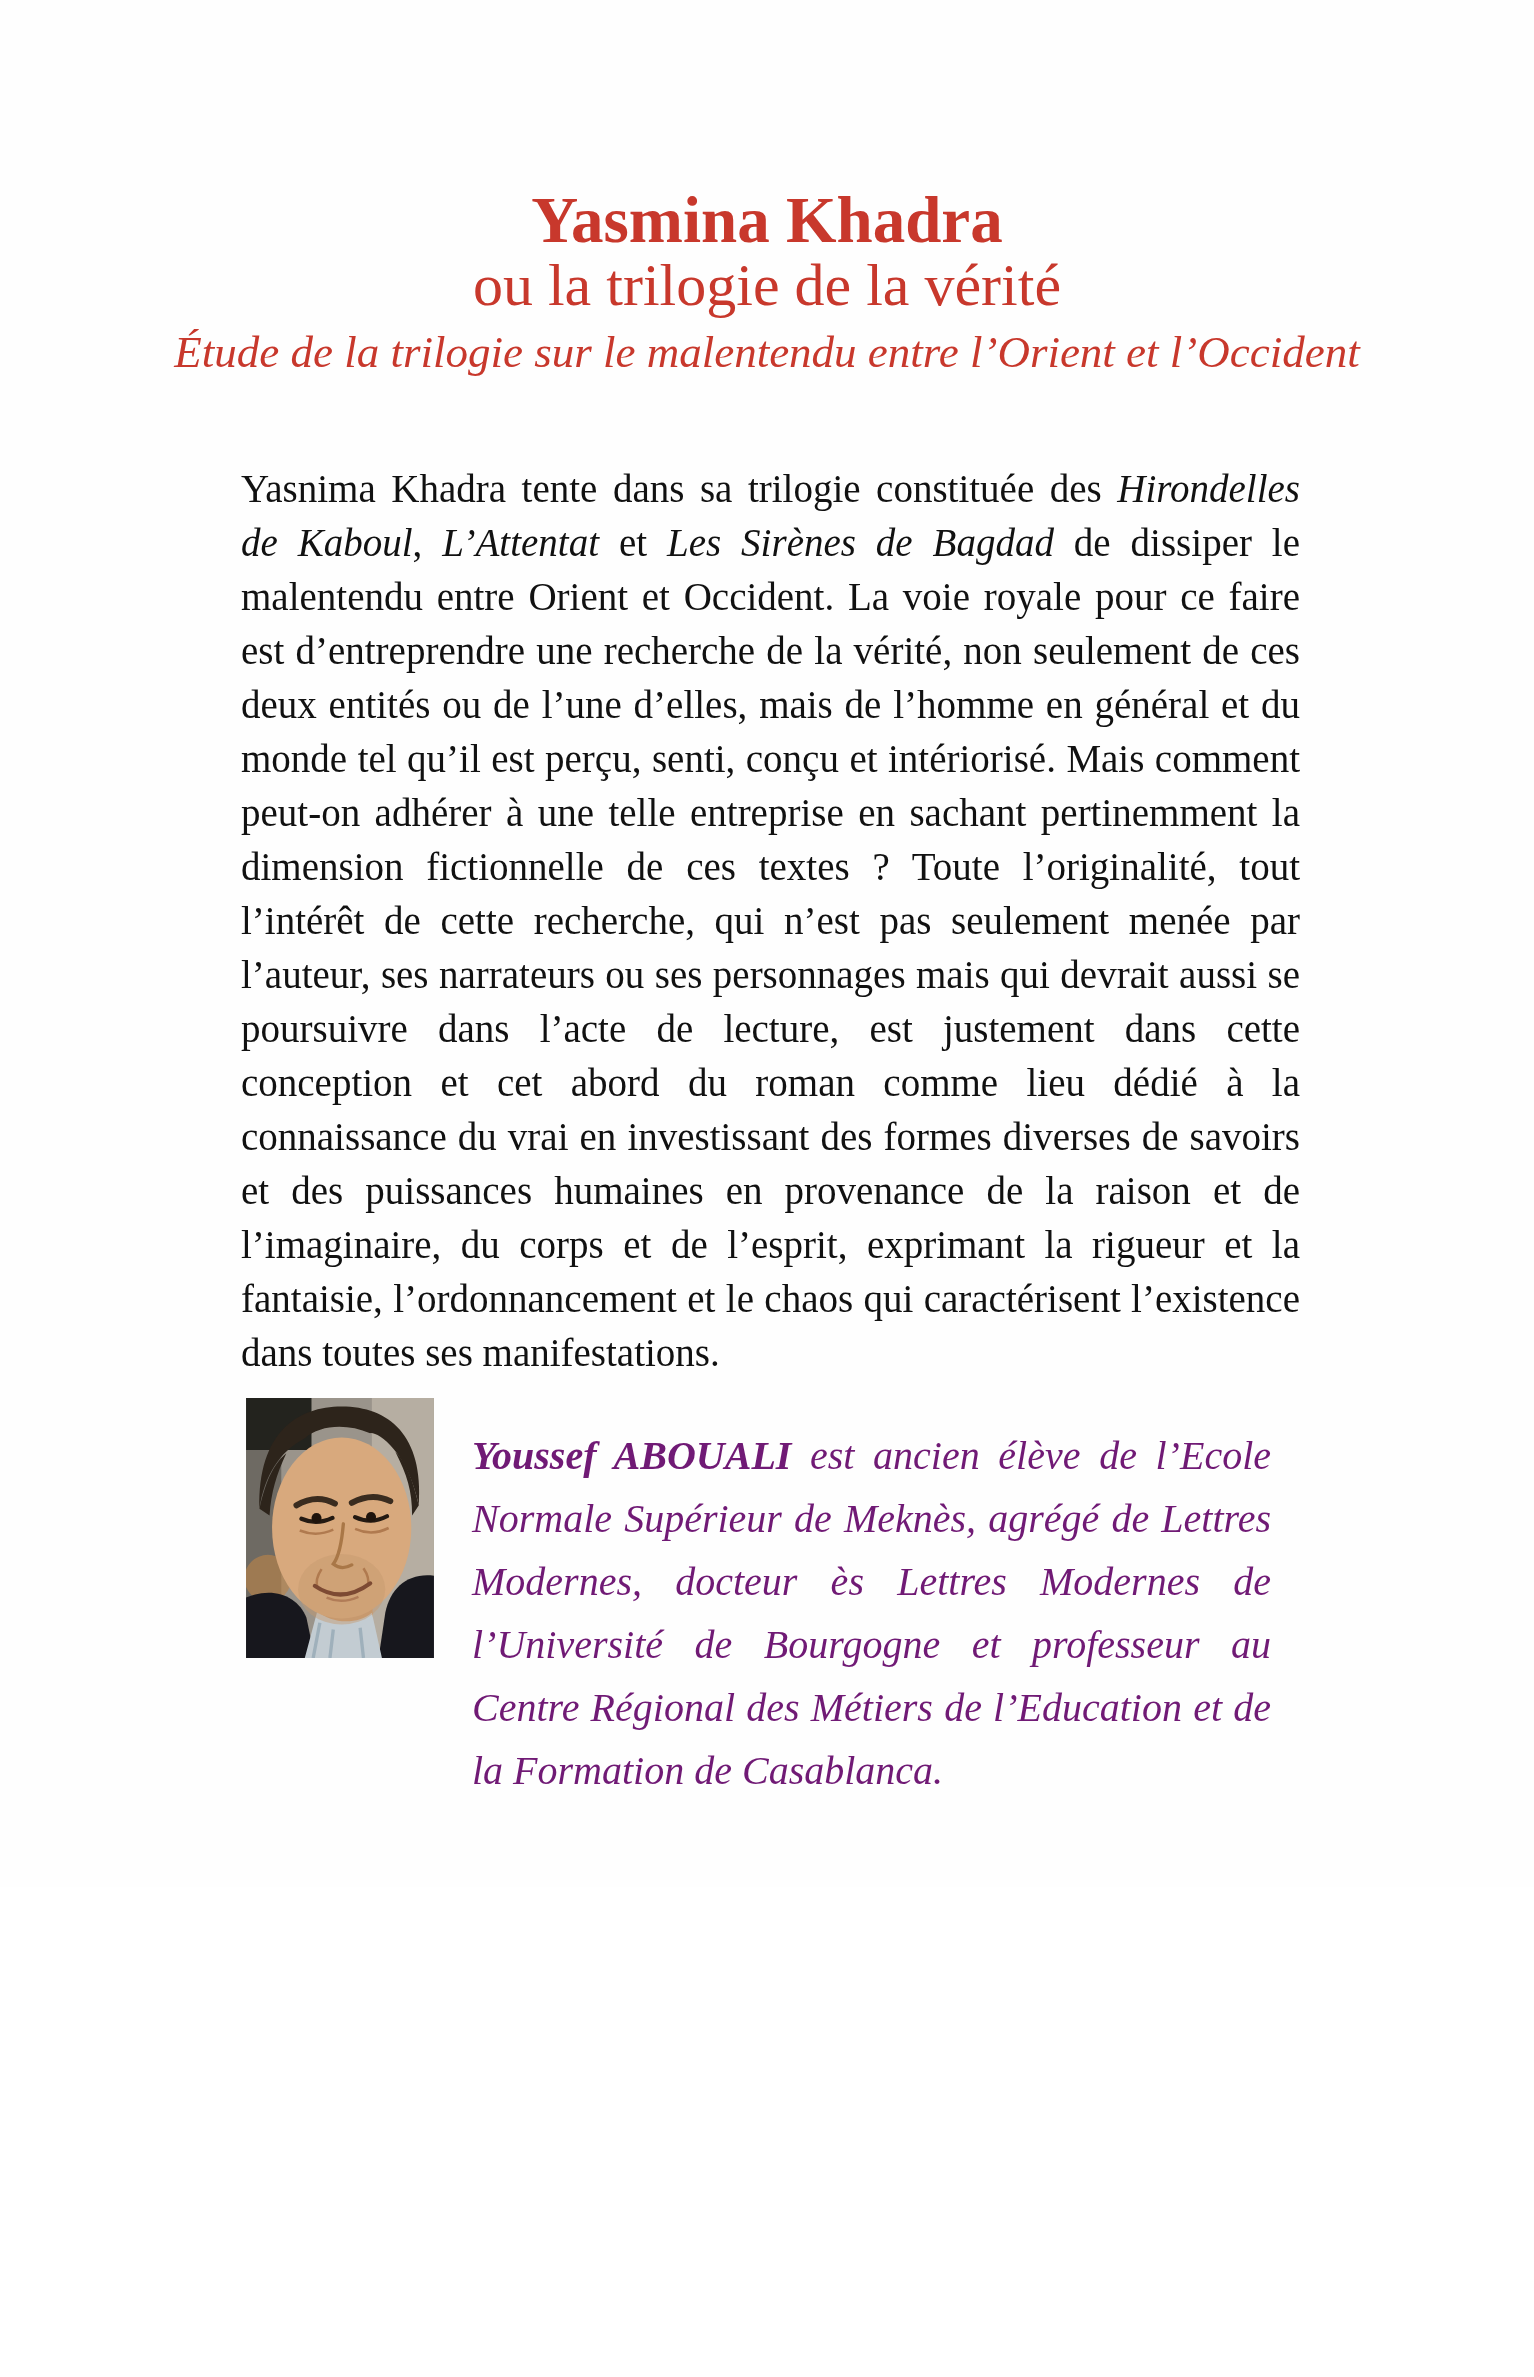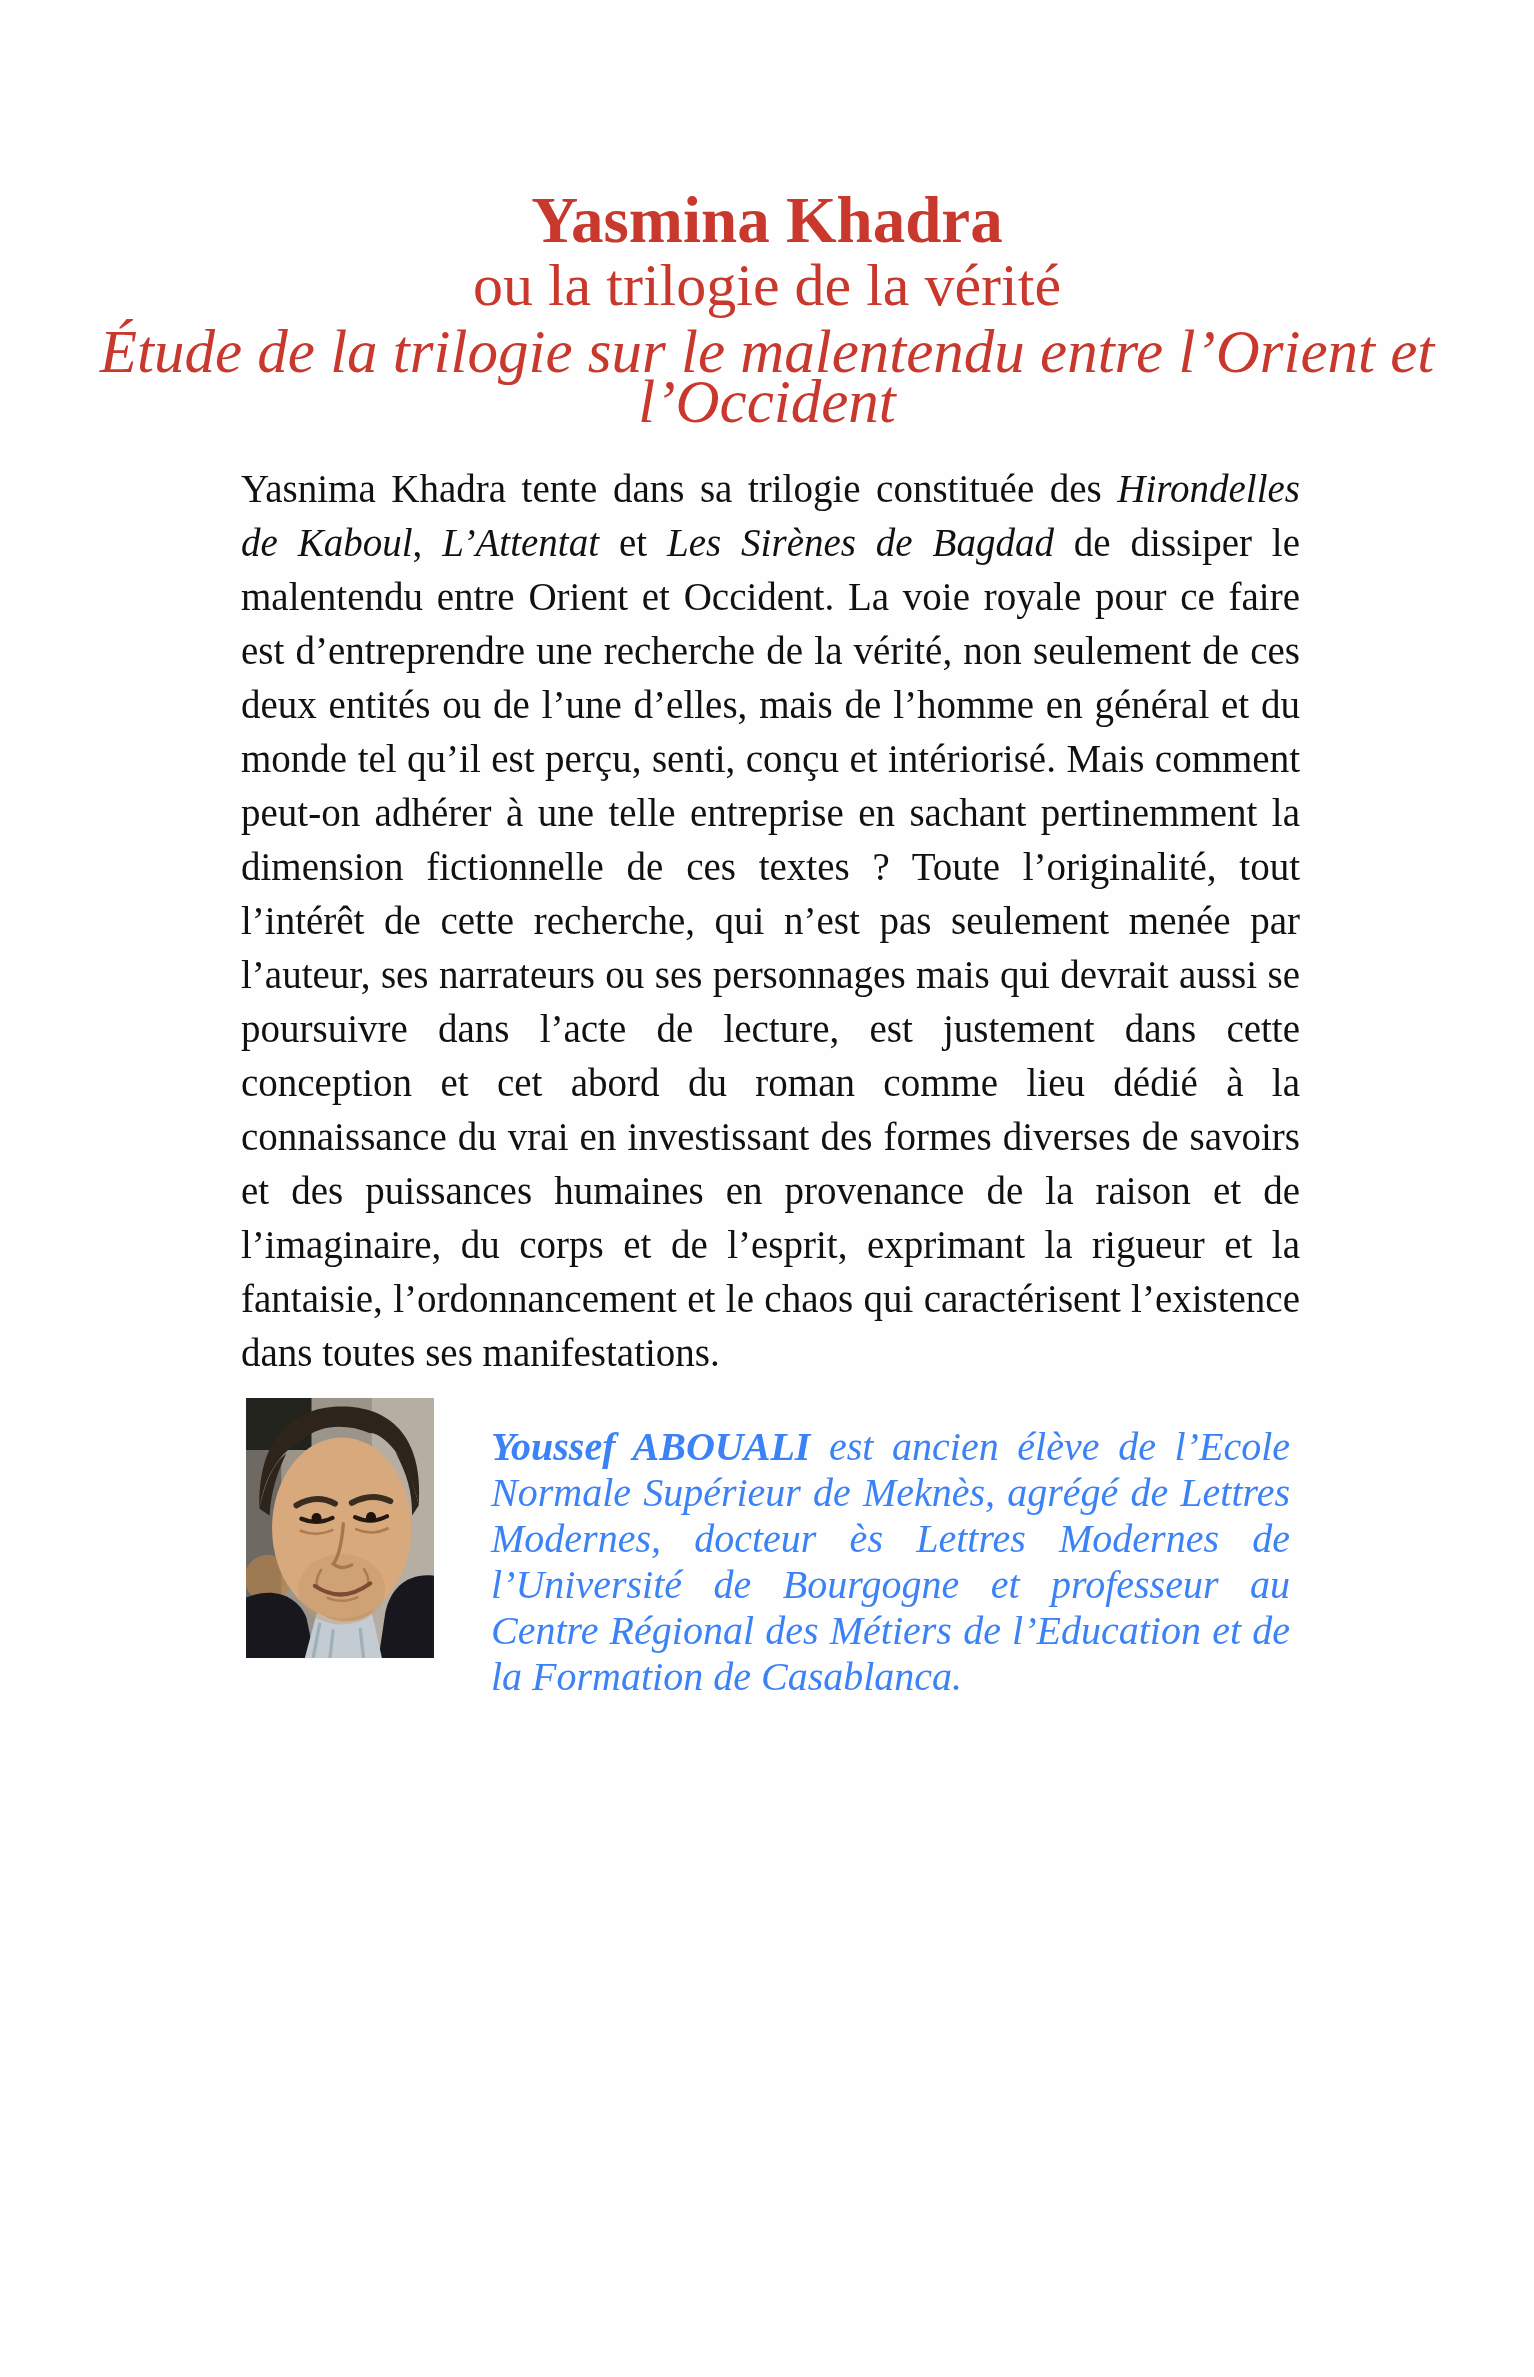--- a/index.html
+++ b/index.html
@@ -20,40 +20,40 @@
   }
   .book-subtitle{
     position:absolute;left:0;top:253px;width:1534px;
     text-align:center;
     font-size:60px;font-weight:normal;line-height:64px;
     color:var(--accent,#c8382c);
   }
   .book-tagline{
     position:absolute;left:0;top:327px;width:1534px;
     text-align:center;
-    font-size:61px;font-style:italic;line-height:50px;
+    font-size:45px;font-style:italic;line-height:50px;
     color:var(--accent,#c8382c);
   }
   
   .synopsis{
     position:absolute;left:241px;top:423px;width:1059px;
     font-size:39px;line-height:54px;
     text-align:justify;
     color:#111111;
   }
   .it{font-style:italic;}
   
   .author-photo{
     position:absolute;left:246px;top:1398px;width:188px;height:260px;
   }
   .author-bio{
-    position:absolute;left:491px;top:1384px;width:799px;
-    font-size:40px;font-style:italic;line-height:46px;
+    position:absolute;left:472px;top:1384px;width:799px;
+    font-size:40px;font-style:italic;line-height:63px;
     text-align:justify;
-    color:#3b82f6;
+    color:#701a75;
   }
   .author-name{font-weight:bold;}
   
   .isbn{
     position:absolute;left:242px;top:2195px;
     font-size:39px;line-height:39px;color:#222222;
   }
   .price{
     position:absolute;left:242px;top:2235px;
     font-size:42px;line-height:47px;color:#111111;

